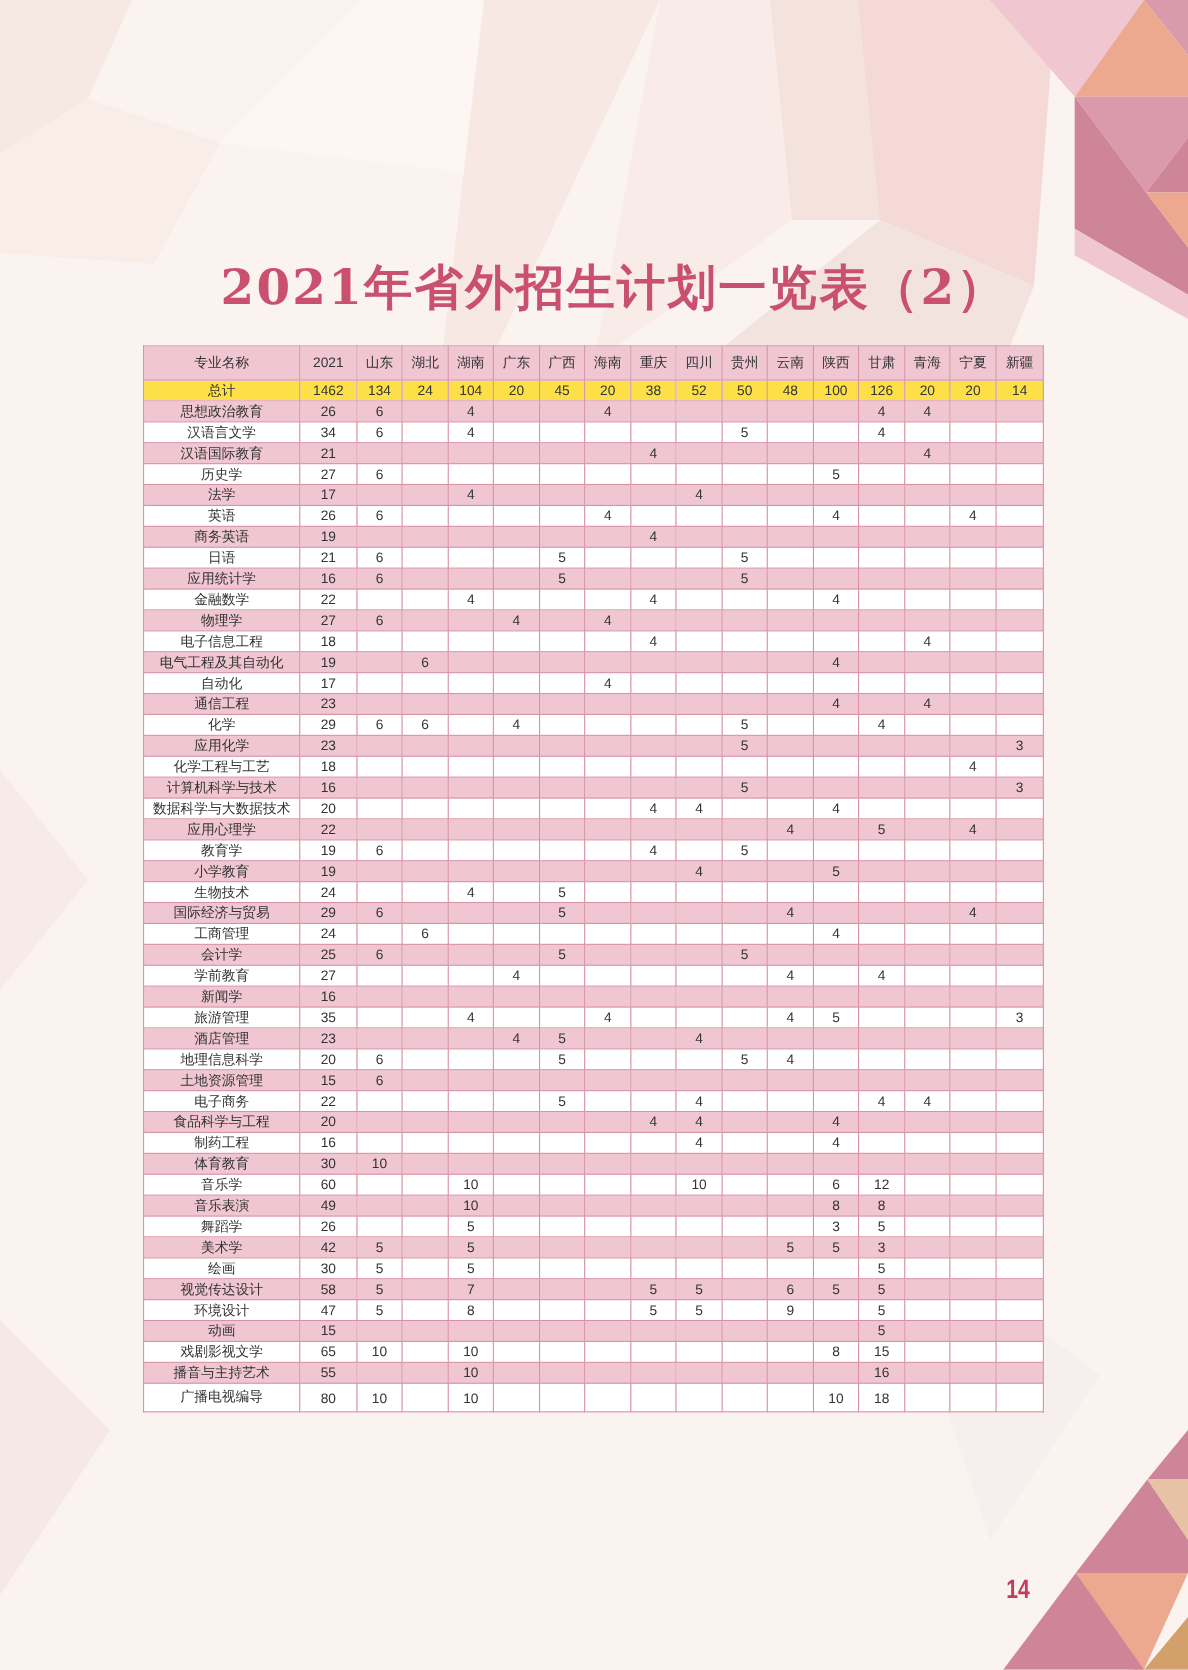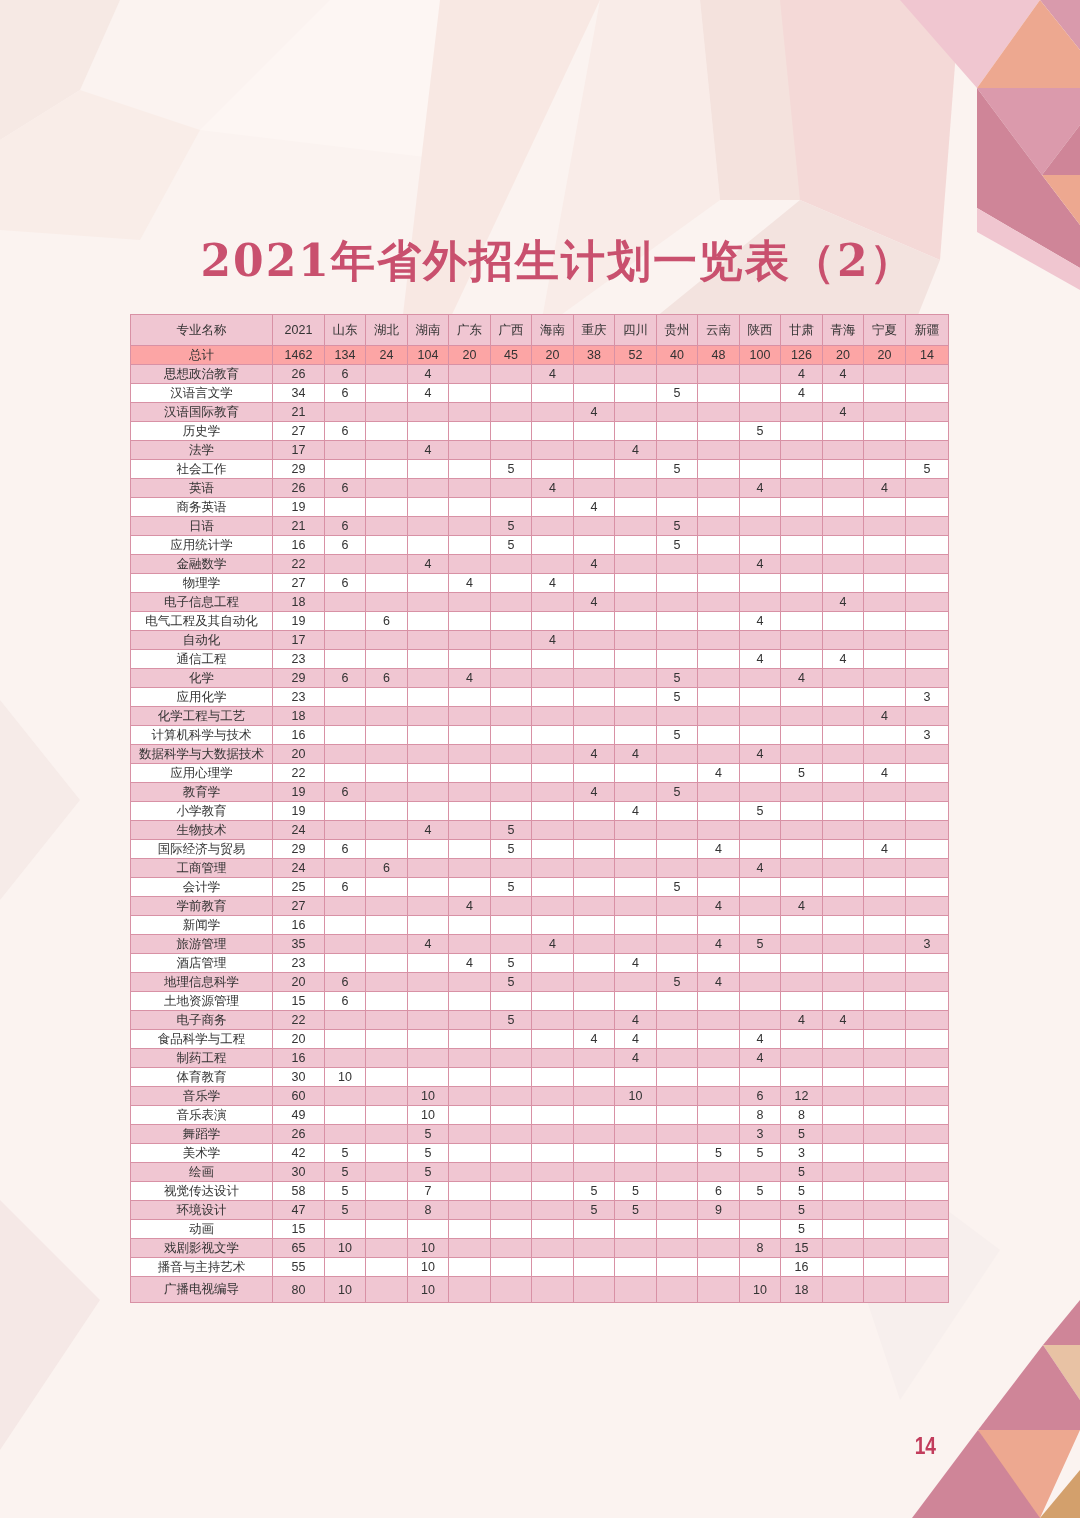--- a/index.html
+++ b/index.html
@@ -15,21 +15,21 @@
     font-weight:bold; font-size:44px; color:#c9506e; letter-spacing:2px; z-index:2;
   }
   .table-wrap { position:absolute; left:130px; top:314px; z-index:2; }
   table { border-collapse:collapse; table-layout:fixed; }
   td, th {
     border:1px solid #d891a5; padding:0; text-align:center;
     font-size:12.5px; color:#333; white-space:nowrap; overflow:hidden;
     font-weight:normal;
   }
   thead th { height:30px; background:#f0c6d2; }
-  tr.total td { height:18px; background:#fca5a5; }
+  tr.total td { height:18px; background:#fde047; }
   tbody tr.row td { height:18px; }
   tbody tr.row:nth-child(even) td { background:#f0c6d2; }
   tbody tr.row:nth-child(odd) td { background:#fff; }
   tbody tr.row.last td { height:25px; }
   .page-num {
     position:absolute; left:912px; top:1432px; font-size:24px; font-weight:bold;
     color:#c23c5c; font-family:"Liberation Sans",sans-serif; z-index:3;
     transform:scaleX(0.8);
   }
 </style>
@@ -116,21 +116,21 @@
           <td>总计</td>
           <td>1462</td>
           <td>134</td>
           <td>24</td>
           <td>104</td>
           <td>20</td>
           <td>45</td>
           <td>20</td>
           <td>38</td>
           <td>52</td>
-          <td>40</td>
+          <td>50</td>
           <td>48</td>
           <td>100</td>
           <td>126</td>
           <td>20</td>
           <td>20</td>
           <td>14</td>
         </tr>
         <tr class="row">
           <td>思想政治教育</td>
           <td>26</td>
@@ -218,39 +218,20 @@
           <td></td>
           <td></td>
           <td>4</td>
           <td></td>
           <td></td>
           <td></td>
           <td></td>
           <td></td>
           <td></td>
           <td></td>
-        </tr>
-        <tr class="row">
-          <td>社会工作</td>
-          <td>29</td>
-          <td></td>
-          <td></td>
-          <td></td>
-          <td></td>
-          <td>5</td>
-          <td></td>
-          <td></td>
-          <td></td>
-          <td>5</td>
-          <td></td>
-          <td></td>
-          <td></td>
-          <td></td>
-          <td></td>
-          <td>5</td>
         </tr>
         <tr class="row">
           <td>英语</td>
           <td>26</td>
           <td>6</td>
           <td></td>
           <td></td>
           <td></td>
           <td></td>
           <td>4</td>

